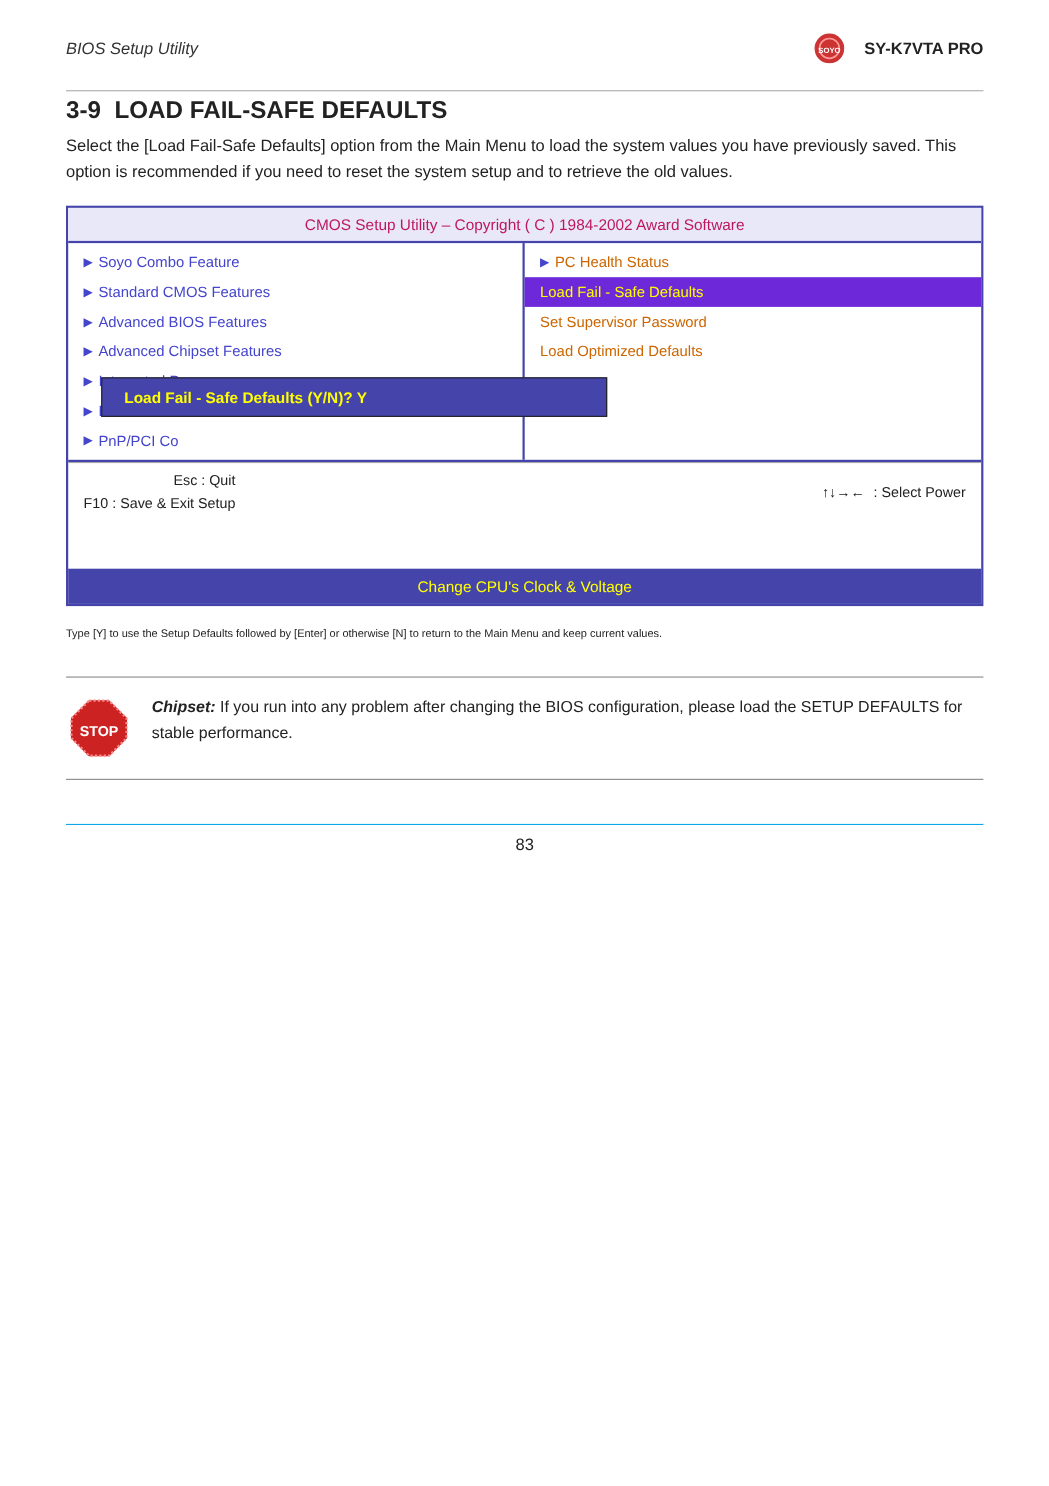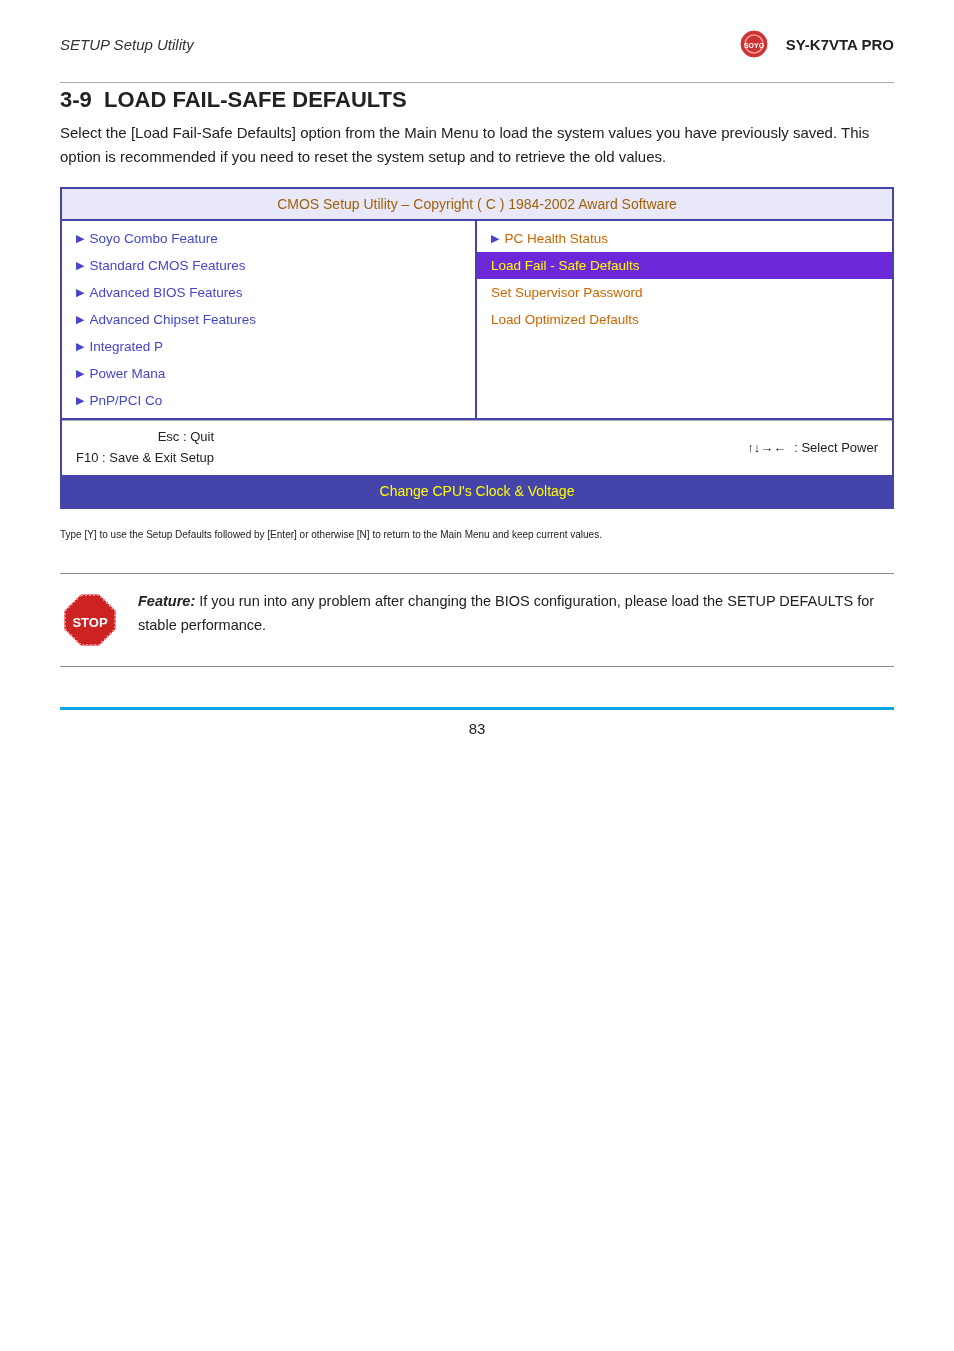--- a/index.html
+++ b/index.html
@@ -56,21 +56,21 @@
       background: #fff;
       margin-bottom: 18px;
     }
 
     .bios-header {
       background: #e8e8f8;
       border-bottom: 2px solid #4444aa;
       text-align: center;
       padding: 7px 10px;
       font-size: 14px;
-      color: #a16207;
+      color: #be185d;
     }
 
     .bios-content {
       display: flex;
       border-bottom: 2px solid #4444aa;
     }
 
     .bios-left {
       width: 50%;
       border-right: 2px solid #4444aa;
@@ -139,20 +139,21 @@
       gap: 8px;
       font-size: 13px;
     }
 
     .bios-bottom-bar {
       background: #4444aa;
       color: #ffff00;
       text-align: center;
       padding: 8px;
       font-size: 14px;
+      margin-top: 42px;
     }
 
     .after-text {
       font-size: 10px;
       line-height: 1.6;
       margin-bottom: 30px;
       color: #222;
     }
 
     
@@ -181,34 +182,34 @@
     .warning-text strong {
       font-style: italic;
     }
 
     .page-number {
       text-align: center;
       font-size: 15px;
       color: #222;
       margin-top: 40px;
       padding-top: 10px;
-      border-top: 3px solid #0ea5e9;
+      border-top: 1px solid #0ea5e9;
     }
 
     .divider-line {
       border: none;
       border-top: 1px solid #aaa;
       margin: 8px 0 4px 0;
     }
   </style>
 </head>
 <body>
 
 <div class="header">
-  <span class="header-title">SETUP Setup Utility</span>
+  <span class="header-title">BIOS Setup Utility</span>
   <div class="header-logo">
     <svg class="logo-icon" viewBox="0 0 28 28">
       <circle cx="14" cy="14" r="13" fill="#cc3333" stroke="#cc3333" stroke-width="1"></circle>
       <circle cx="14" cy="14" r="9" fill="none" stroke="#ff9999" stroke-width="1.5"></circle>
       <text x="14" y="18" text-anchor="middle" fill="white" font-size="7" font-weight="bold">SOYO</text>
     </svg>
     <span>SY-K7VTA PRO</span>
   </div>
 </div>
 
@@ -250,20 +251,33 @@
         </div>
         <div class="bios-menu-item">
           <span class="arrow">▶</span>
           <span>Power Mana</span>
         </div>
         <div class="bios-menu-item">
           <span class="arrow">▶</span>
           <span>PnP/PCI Co</span>
         </div>
 
+        <div class="modal-prompt" style="
+          position: absolute;
+          top: 10px;
+          left: 30px;
+          background: #4444aa;
+          color: #ffff00;
+          font-weight: bold;
+          font-size: 14px;
+          padding: 9px 20px;
+          z-index: 20;
+          white-space: nowrap;
+          width: 460px;
+        ">Load Fail - Safe Defaults (Y/N)? Y</div>
       </div>
     </div>
 
     <div class="bios-right">
       <div class="bios-menu-item">
         <span class="arrow">▶</span>
         <span>PC Health Status</span>
       </div>
       <div class="bios-menu-item selected" style="background:#6d28d9; color:#ffff00;">
         <span>Load Fail - Safe Defaults</span>
@@ -294,17 +308,17 @@
 <p class="after-text">Type [Y] to use the Setup Defaults followed by [Enter] or otherwise [N] to return to the Main Menu and keep current values.</p>
 
 <div class="warning-section">
 
   <svg class="stop-icon" viewBox="0 0 60 60">
     <polygon points="21,5 39,5 55,21 55,39 39,55 21,55 5,39 5,21" fill="#cc2222" stroke="#cc2222" stroke-width="1"></polygon>
     <polygon points="21,5 39,5 55,21 55,39 39,55 21,55 5,39 5,21" fill="none" stroke="#ff8888" stroke-width="2" stroke-dasharray="2,2"></polygon>
     <text x="30" y="37" text-anchor="middle" fill="white" font-size="13" font-weight="bold">STOP</text>
   </svg>
   <div class="warning-text">
-    <strong>Feature:</strong><span> If you run into any problem after changing the BIOS configuration, please load the SETUP DEFAULTS for stable performance.</span>
+    <strong>Chipset:</strong><span> If you run into any problem after changing the BIOS configuration, please load the SETUP DEFAULTS for stable performance.</span>
   </div>
 </div>
 
 <div class="page-number">83</div>
 
 </body></html>

